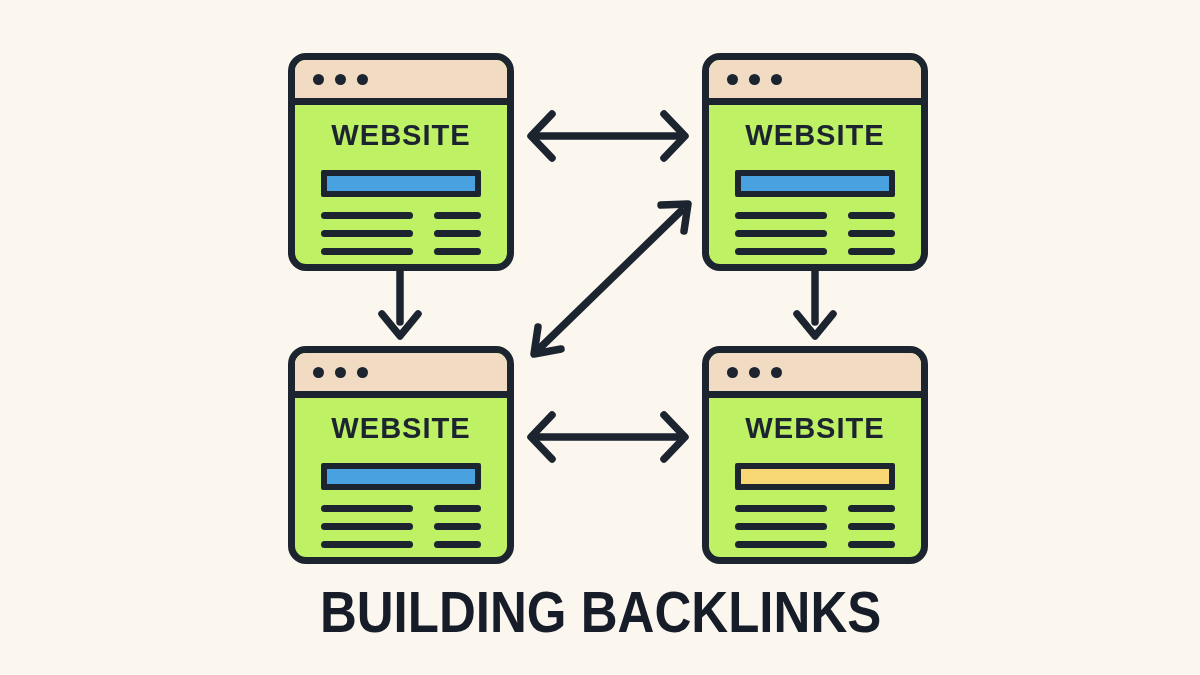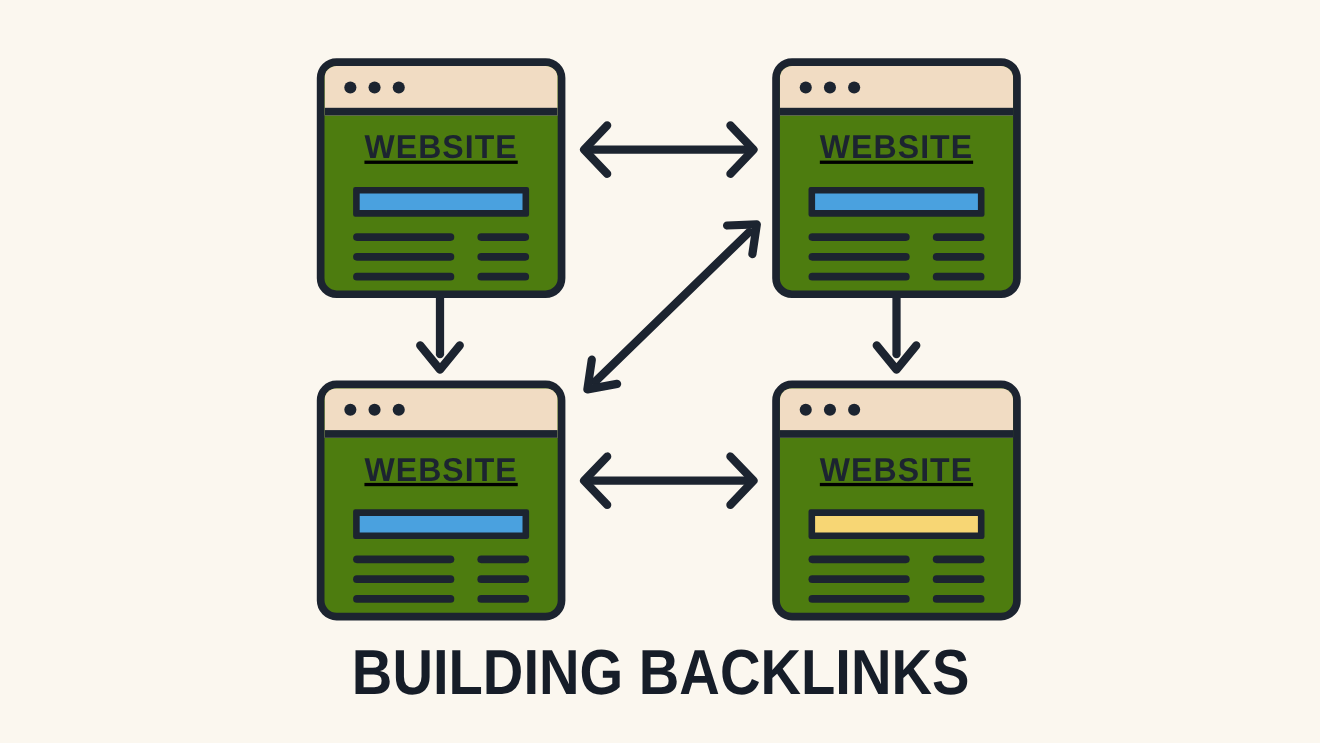--- a/index.html
+++ b/index.html
@@ -6,26 +6,25 @@
   body{
     width:1200px;height:675px;position:relative;overflow:hidden;
     background:#fbf7ef;
     font-family:"Liberation Sans", sans-serif;
   }
   .arrow-layer{
     position:absolute;left:0;top:0;width:1200px;height:675px;
   }
   .window{
     position:absolute;width:226px;height:218px;
-    background:#4d7c0f;
+    background:#bef264;
     border:7px solid #1c2430;
     border-radius:18px;
     box-sizing:border-box;
     overflow:hidden;
-    text-decoration:underline;
   }
   .win-tl{left:288px;top:53px;}
   .win-tr{left:702px;top:53px;}
   .win-bl{left:288px;top:346px;}
   .win-br{left:702px;top:346px;}
   .win-header{
     height:38px;
     background:#f1dcc3;
     border-bottom:7px solid #1c2430;
     display:flex;align-items:center;

